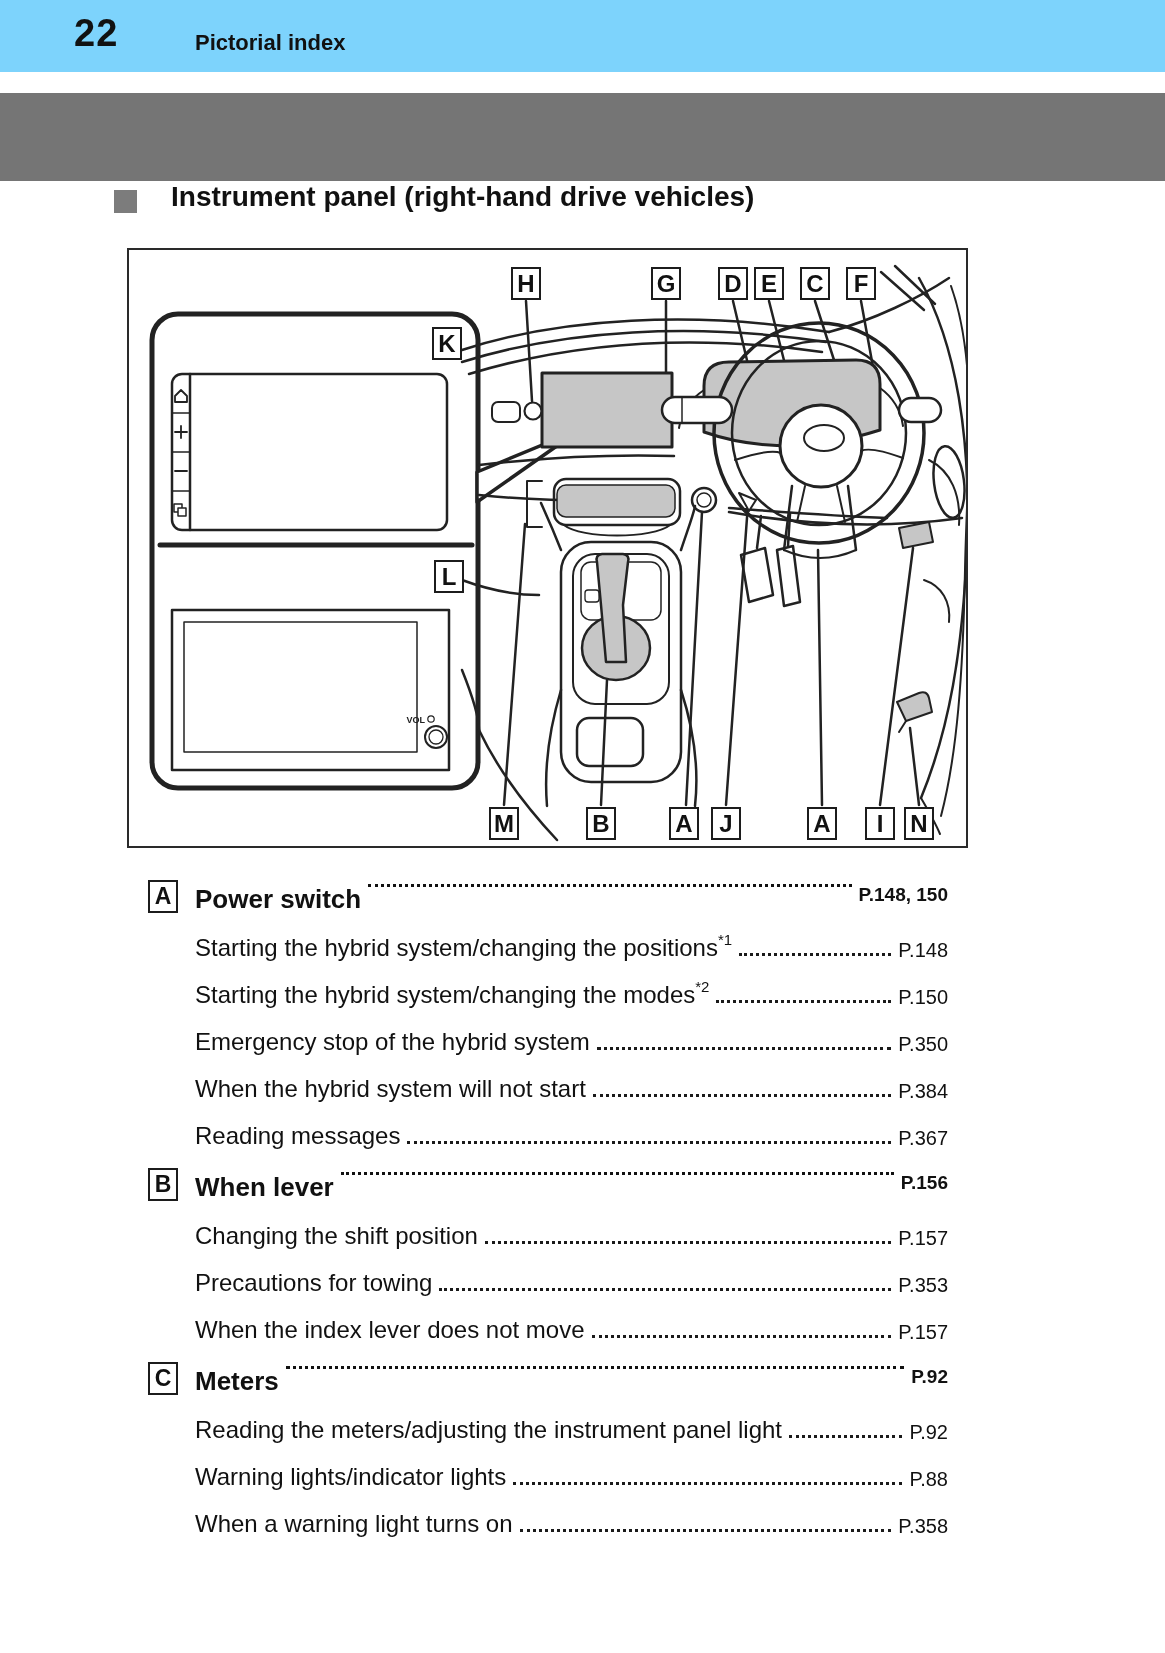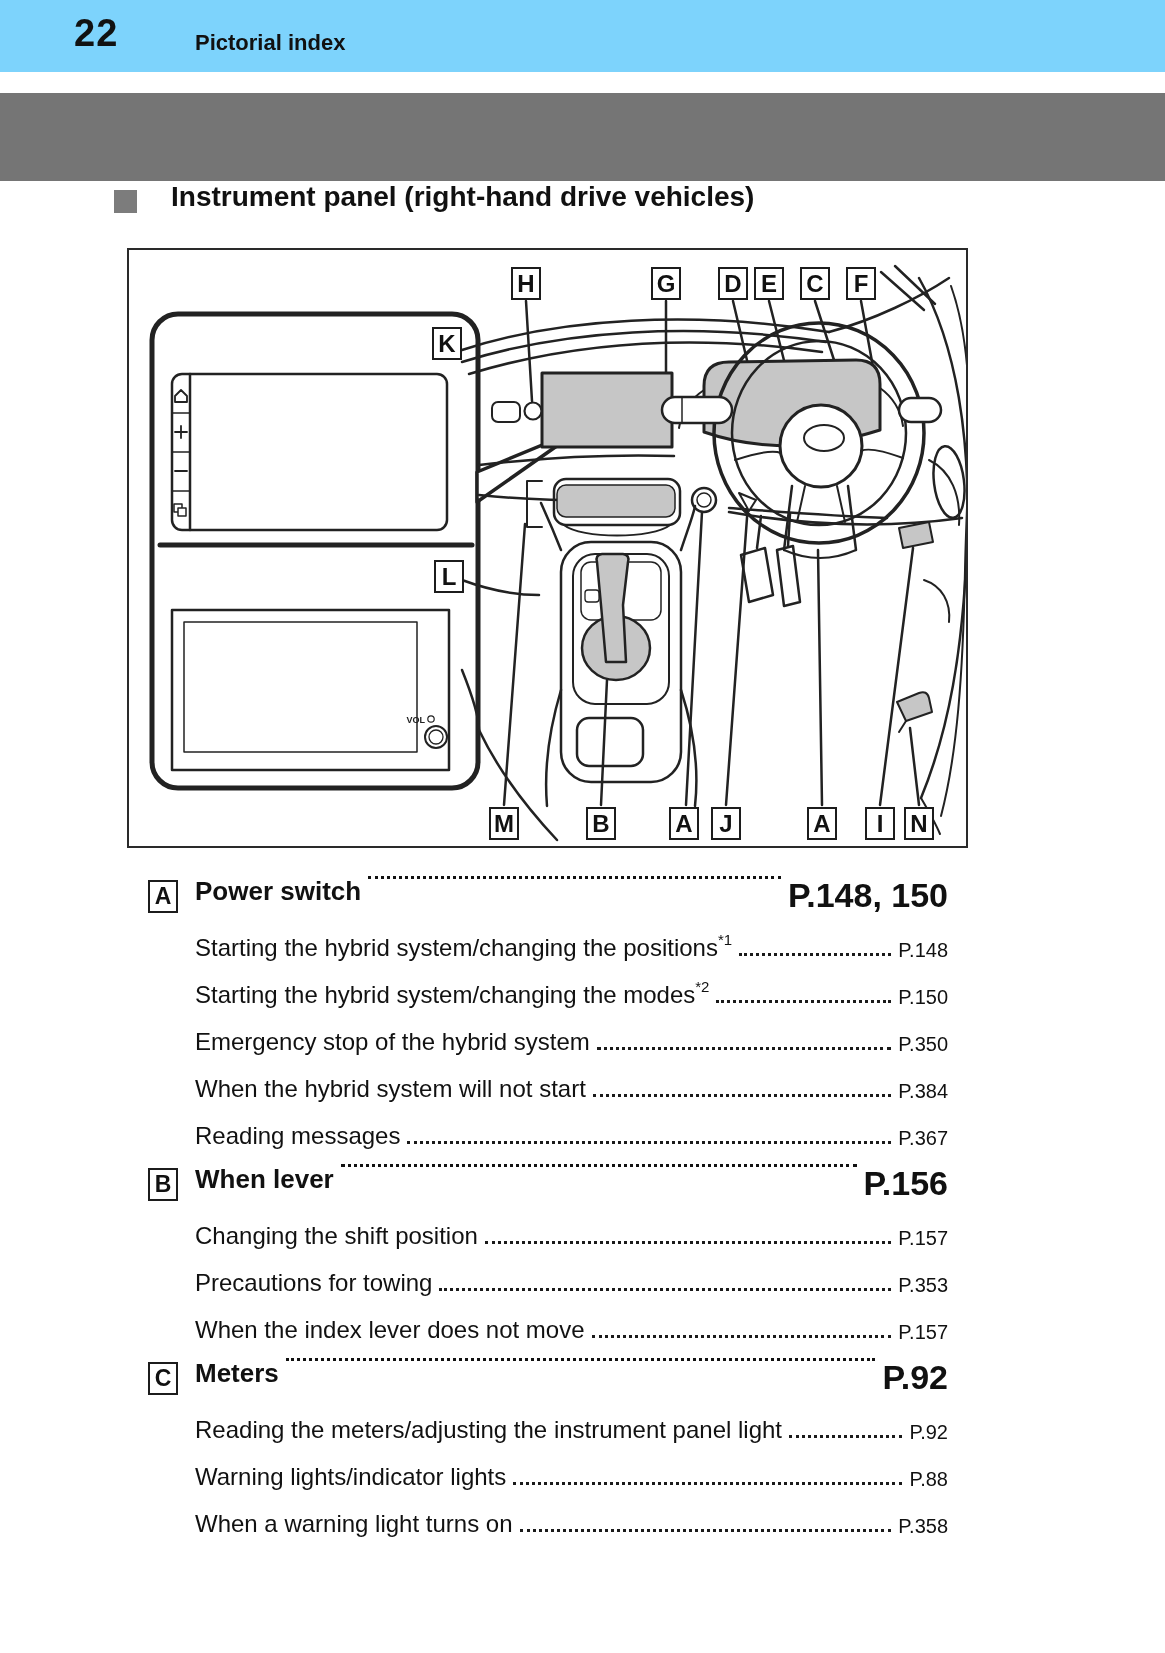--- a/index.html
+++ b/index.html
@@ -26,21 +26,21 @@
        font-size:24px;font-weight:bold;box-sizing:border-box;z-index:3;}
   
   .index{position:absolute;left:148px;top:862px;width:800px;}
   .sec{margin:0;}
   .sec-header{display:flex;align-items:flex-end;margin-top:16px;height:37px;}
   .letter-box{width:30px;height:33px;border:2.5px solid #1c1c1c;background:#fff;box-sizing:border-box;
               display:flex;align-items:center;justify-content:center;
               font-size:23px;font-weight:bold;margin-right:17px;flex:none;align-self:center;}
   .sec-line{flex:1;display:flex;align-items:flex-start;}
   .sec-title{font-size:26px;font-weight:bold;white-space:nowrap;}
-  .sec-pages{font-size:34px;font-weight:bold;white-space:nowrap;}
+  .sec-pages{font-size:19px;font-weight:bold;white-space:nowrap;}
   .dots{flex:1;border-bottom:3px dotted #1a1a1a;margin:0 7px 6px 7px;min-width:30px;}
   .dots.bold{border-bottom:3.5px dotted #111;}
   .item{display:flex;align-items:flex-end;margin-top:18px;padding-left:47px;height:29px;}
   .item .lbl{font-size:24px;white-space:nowrap;text-align:center;}
   .item .lbl sup{font-size:15px;font-weight:normal;position:relative;top:-2px;}
   .item .pg{font-size:20px;white-space:nowrap;}
 </style>
 </head>
 <body>
 

